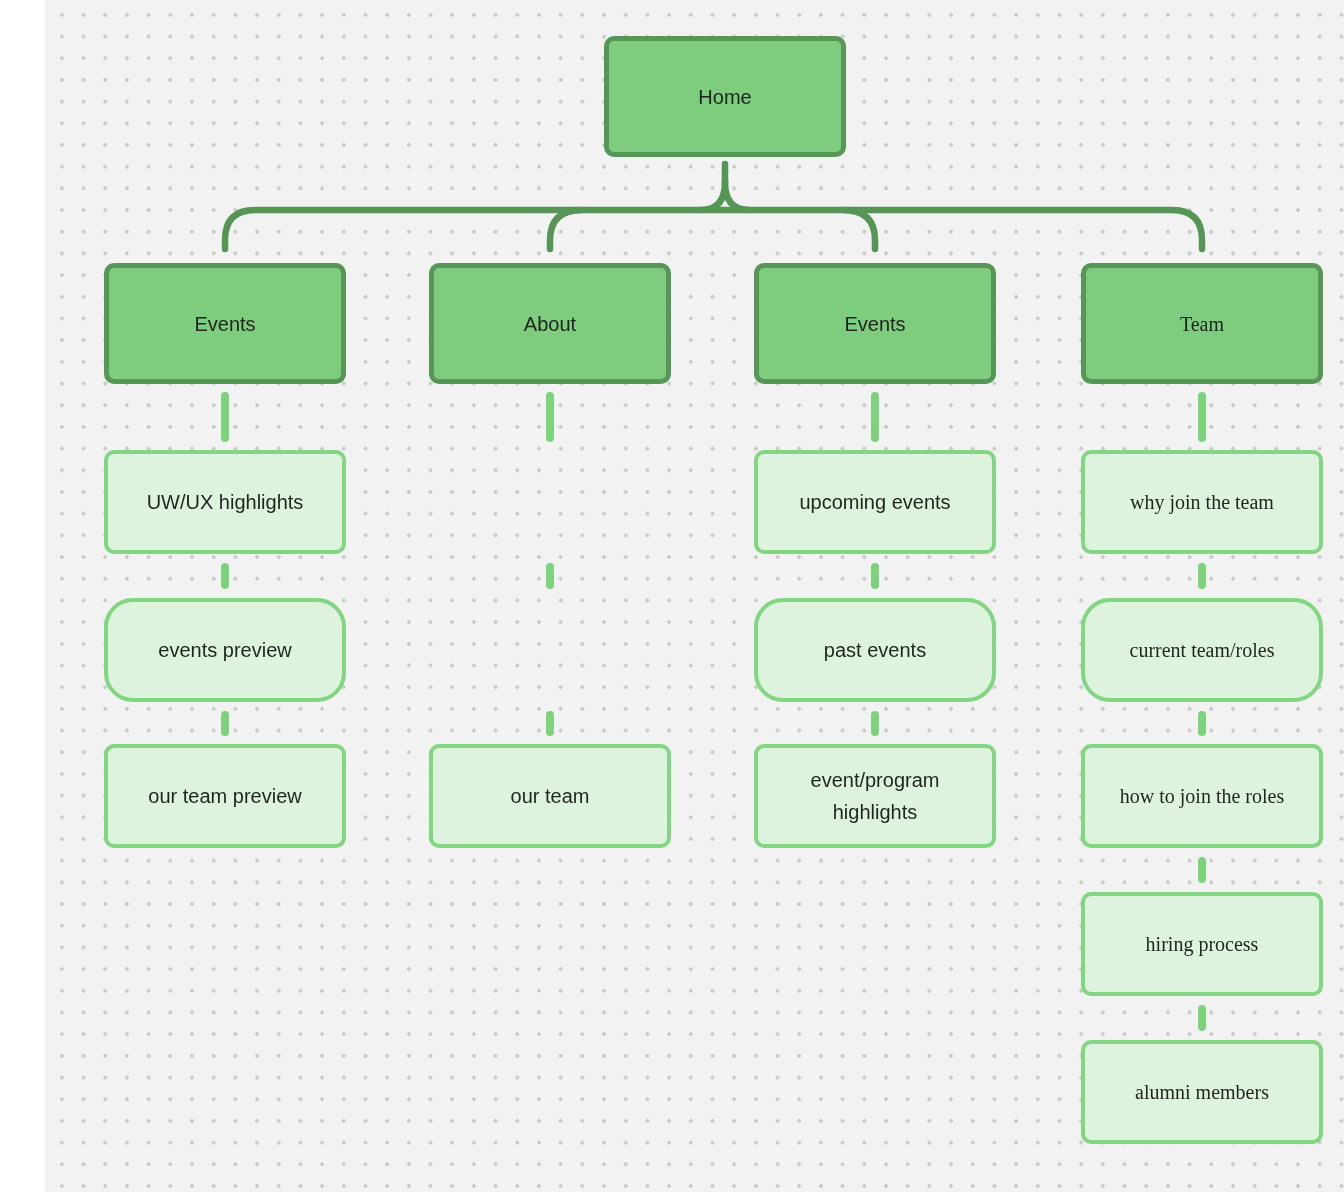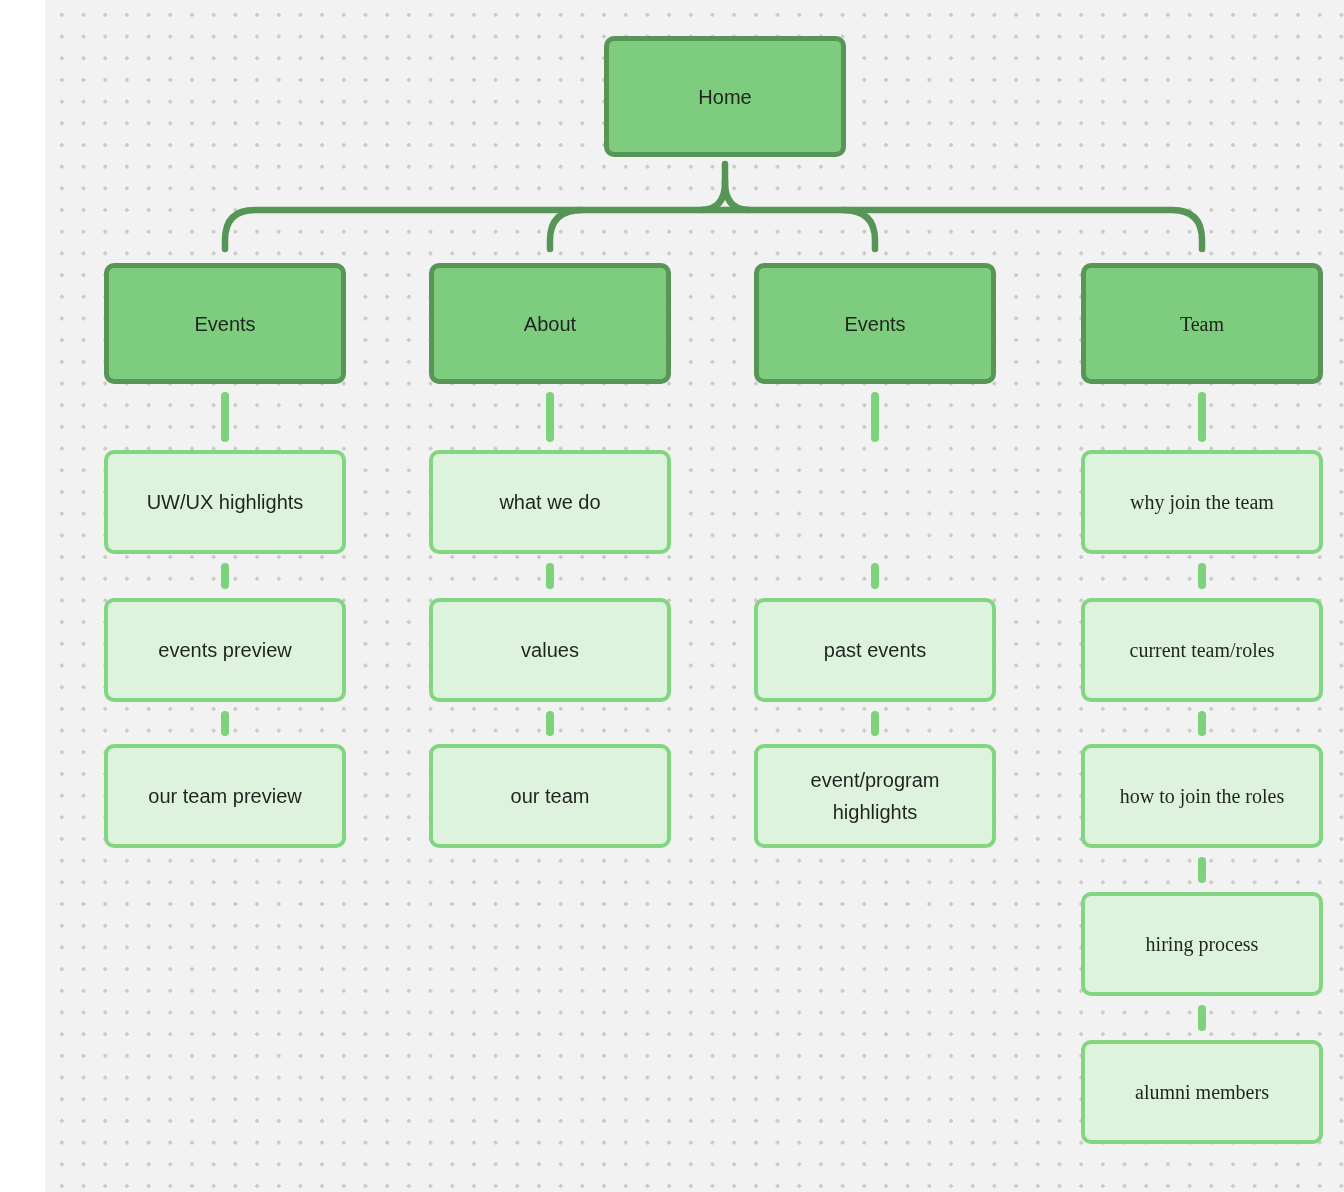--- a/index.html
+++ b/index.html
@@ -45,21 +45,21 @@
     border:4px solid #82d682;
   }
 
   .home-pos{left:559px;top:36px;}
   .col1{left:59px;}
   .col2{left:384px;}
   .col3{left:709px;}
   .col4{left:1036px;font-family:Liberation Serif, serif;}
   .row-top{top:263px;}
   .row1{top:450px;}
-  .row2{top:598px;}
+  .row2{top:598px;border-radius:29px;}
   .row3{top:744px;}
   .row4{top:892px;}
   .row5{top:1040px;}
 </style>
 </head>
 <body>
 
 <div class="canvas">
 
   <svg class="connector-layer" viewBox="0 0 1344 1192" xmlns="http://www.w3.org/2000/svg">
@@ -94,24 +94,23 @@
 
   <div class="node parent col1 row-top">Events</div>
   <div class="node parent col2 row-top">About</div>
   <div class="node parent col3 row-top">Events</div>
   <div class="node parent col4 row-top">Team</div>
 
   <div class="node child col1 row1">UW/UX highlights</div>
   <div class="node child col1 row2">events preview</div>
   <div class="node child col1 row3">our team preview</div>
 
-  <div class="node child col2 row1">what we do</div>
-  <div class="node child col2 row2">values</div>
   <div class="node child col2 row3">our team</div>
 
+  <div class="node child col3 row1">upcoming events</div>
   <div class="node child col3 row3">event/program highlights</div>
   <div class="node child col3 row2">past events</div>
 
   <div class="node child col4 row1">why join the team</div>
   <div class="node child col4 row2">current team/roles</div>
   <div class="node child col4 row3">how to join the roles</div>
   <div class="node child col4 row4">hiring process</div>
   <div class="node child col4 row5">alumni members</div>
 
 </div>

